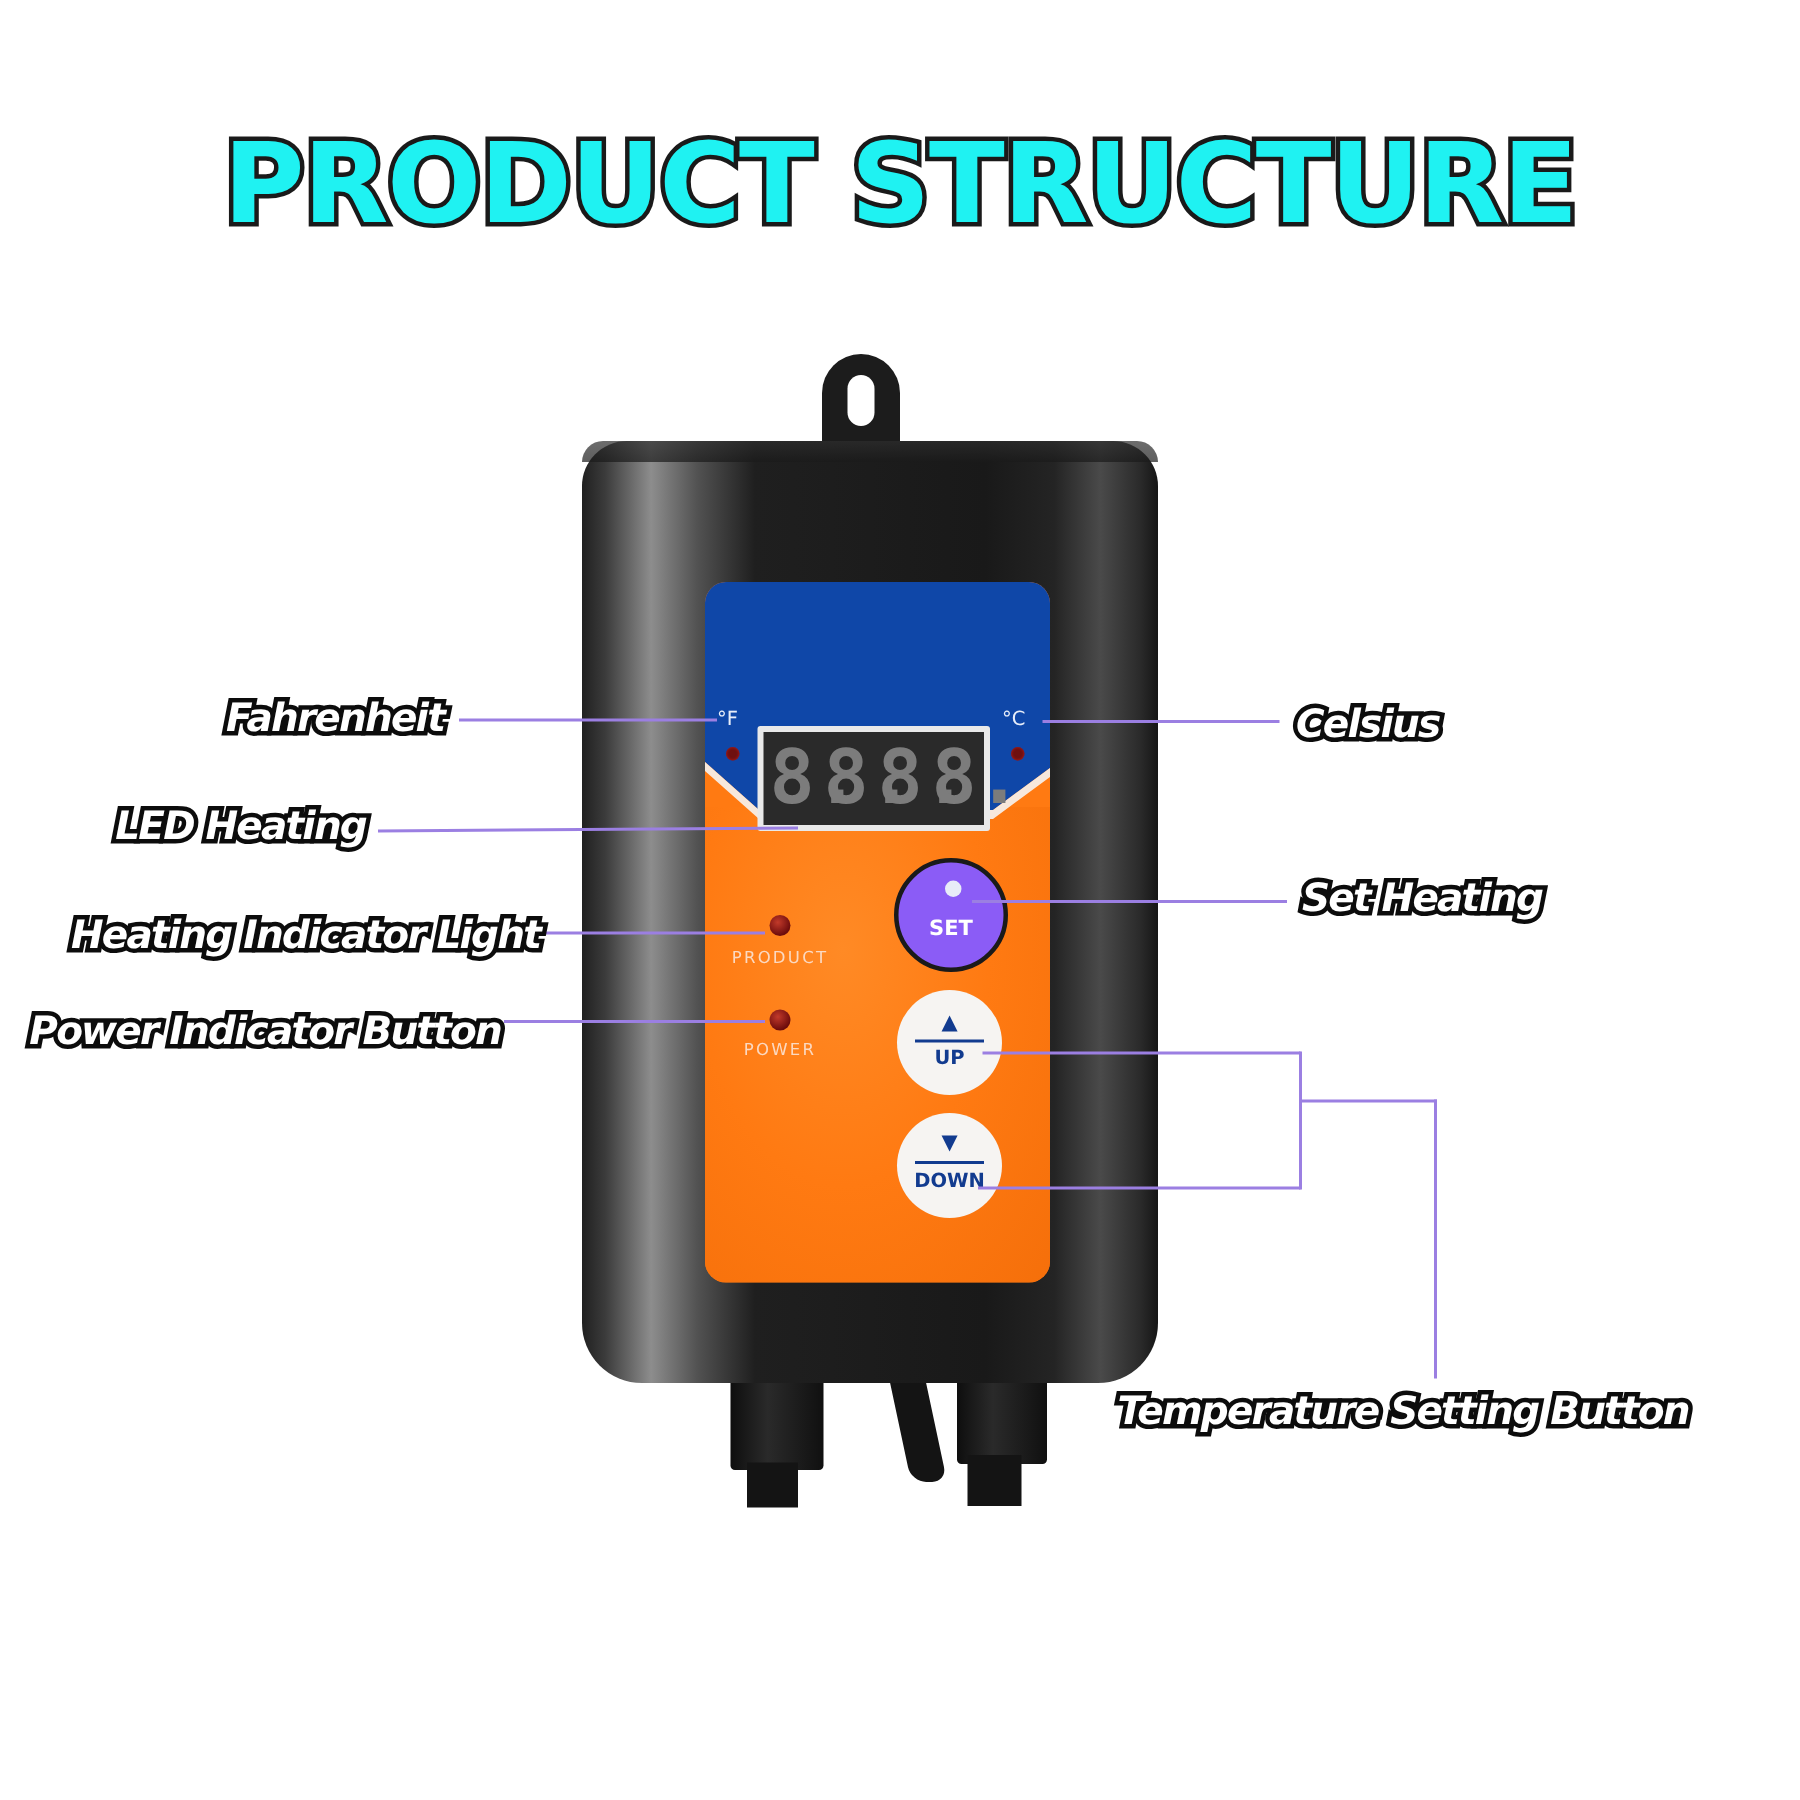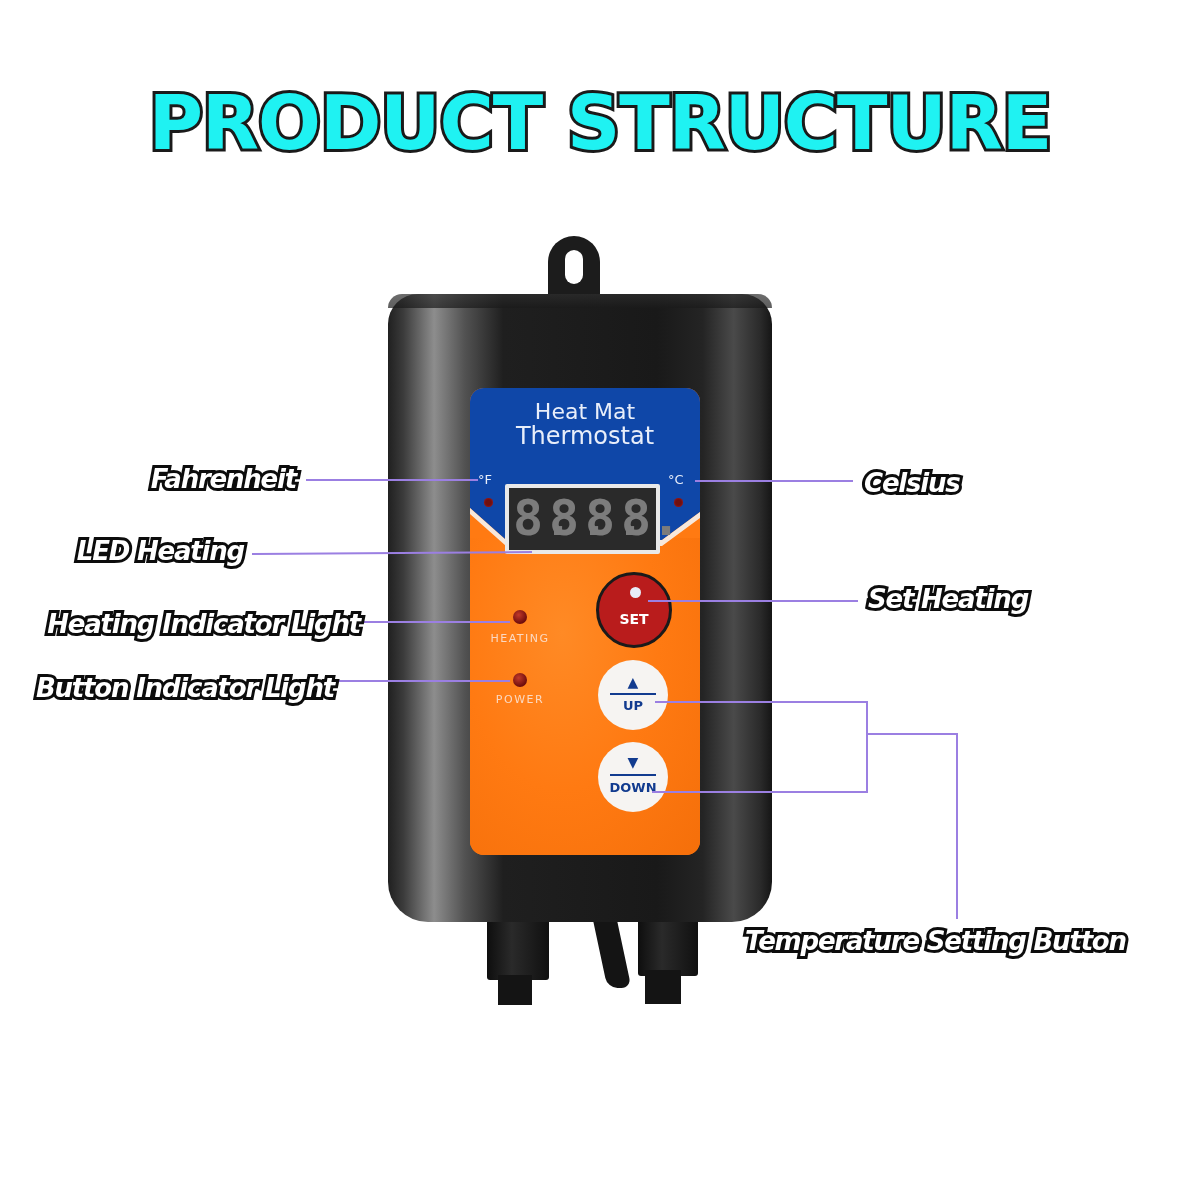--- a/index.html
+++ b/index.html
@@ -48,21 +48,21 @@
 
   .display { left:35px; top:96px; width:155px; height:70px; background:#e9e9e9; border-radius:2px; }
   .display-inner { left:4px; top:4px; width:147px; height:62px; background:#2a2a2a; }
   .digit { position:absolute; top:7px; width:24px; height:46px; color:#7c7c7c;
            font-family:"DejaVu Sans Mono", monospace; font-size:50px; line-height:46px; font-weight:bold;
            text-align:center; }
 
   .ind-led { width:14px; height:14px; border-radius:50%; background:radial-gradient(circle at 40% 35%,#c23a2a,#6d0c0c 70%); }
   .ind-label { color:#fbd9c2; font-size:11px; letter-spacing:1.5px; width:80px; text-align:center; }
 
-  .btn-set { left:126px; top:184px; width:76px; height:76px; border-radius:50%; background:#b91c1c;
+  .btn-set { left:126px; top:184px; width:76px; height:76px; border-radius:50%; background:#8b5cf6;
              border:3px solid #1a1a1a; box-sizing:border-box; }
   .btn-set-dot { left:31px; top:12px; width:11px; height:11px; border-radius:50%; background:#e8ecf8; }
   .btn-set-label { left:0; top:36px; width:70px; text-align:center; color:#fff; font-weight:bold; font-size:14px; }
 
   .btn-round { width:70px; height:70px; border-radius:50%; background:#f6f4f2; }
   .btn-tri { left:0; width:70px; text-align:center; color:#123b8f; font-size:14px; line-height:16px; }
   .btn-rule { left:12px; width:46px; height:2px; background:#123b8f; }
   .btn-text { left:0; width:70px; text-align:center; color:#123b8f; font-weight:bold; font-size:13px; }
 
   .cable { background:#141414; }
@@ -83,41 +83,37 @@
 <div class="abs cable" style="left:600px;top:918px;width:24px;height:70px;border-radius:0 0 10px 10px;transform:skewX(12deg);"></div>
 
 <div class="abs housing"></div>
 <div class="abs housing-top"></div>
 
 <div class="abs panel">
   <div class="abs panel-orange-glow"></div>
   <div class="abs panel-blue"></div>
   <div class="abs panel-stripe"></div>
 
-  <div class="abs panel-title">
-    <div>Heat Mat</div>
-    <div style="font-size:24px;">Thermostat</div>
-  </div>
 
   <div class="abs unit-f">°F</div>
   <div class="abs led-dot" style="left:14px;top:110px;"></div>
   <div class="abs unit-c">°C</div>
   <div class="abs led-dot" style="left:204px;top:110px;"></div>
 
   <div class="abs display">
     <div class="abs display-inner">
       <div class="digit" style="left:4px;">8.</div>
       <div class="digit" style="left:40px;">8.</div>
       <div class="digit" style="left:76px;">8.</div>
       <div class="digit" style="left:112px;">8.</div>
     </div>
   </div>
 
   <div class="abs ind-led" style="left:43px;top:222px;"></div>
-  <div class="abs ind-label" style="left:10px;top:244px;">HEATING</div>
+  <div class="abs ind-label" style="left:10px;top:244px;">PRODUCT</div>
   <div class="abs ind-led" style="left:43px;top:285px;"></div>
   <div class="abs ind-label" style="left:10px;top:305px;">POWER</div>
 
   <div class="abs btn-set">
     <div class="abs btn-set-dot"></div>
     <div class="abs btn-set-label">SET</div>
   </div>
 
   <div class="abs btn-round" style="left:128px;top:272px;">
     <div class="abs btn-tri" style="top:14px;">▲</div>
@@ -140,16 +136,16 @@
 <div class="line" style="left:648px;top:600px;width:210px;height:2px;"></div>
 <div class="line" style="left:655px;top:701px;width:212px;height:2px;"></div>
 <div class="line" style="left:652px;top:791px;width:215px;height:2px;"></div>
 <div class="line" style="left:866px;top:701px;width:2px;height:92px;"></div>
 <div class="line" style="left:866px;top:733px;width:92px;height:2px;"></div>
 <div class="line" style="left:956px;top:733px;width:2px;height:186px;"></div>
 
 <div class="abs lbl lbl-left" style="left:96px;top:463px;width:200px;">Fahrenheit</div>
 <div class="abs lbl lbl-left" style="left:40px;top:535px;width:204px;">LED Heating</div>
 <div class="abs lbl lbl-left" style="left:20px;top:608px;width:340px;">Heating Indicator Light</div>
-<div class="abs lbl lbl-left" style="left:10px;top:672px;width:324px;">Button Indicator Light</div>
+<div class="abs lbl lbl-left" style="left:10px;top:672px;width:324px;">Power Indicator Button</div>
 <div class="abs lbl lbl-right" style="left:864px;top:467px;">Celsius</div>
 <div class="abs lbl lbl-right" style="left:868px;top:583px;">Set Heating</div>
 <div class="abs lbl lbl-right" style="left:745px;top:925px;">Temperature Setting Button</div>
 
 </body></html>

